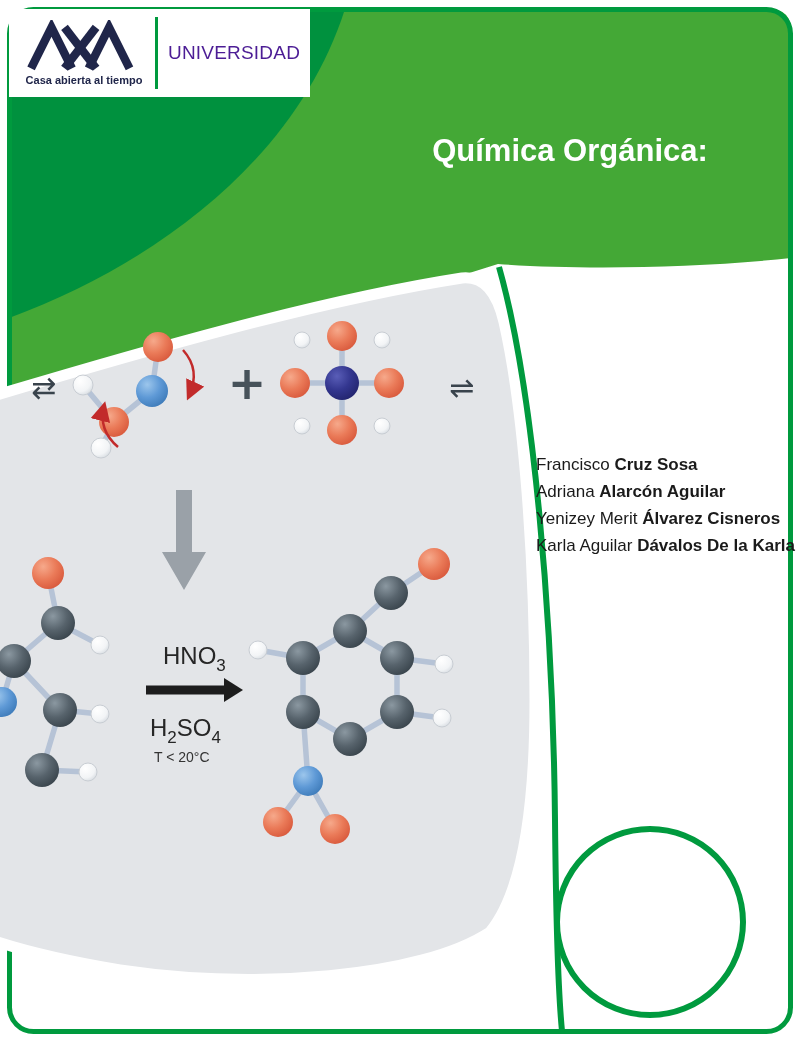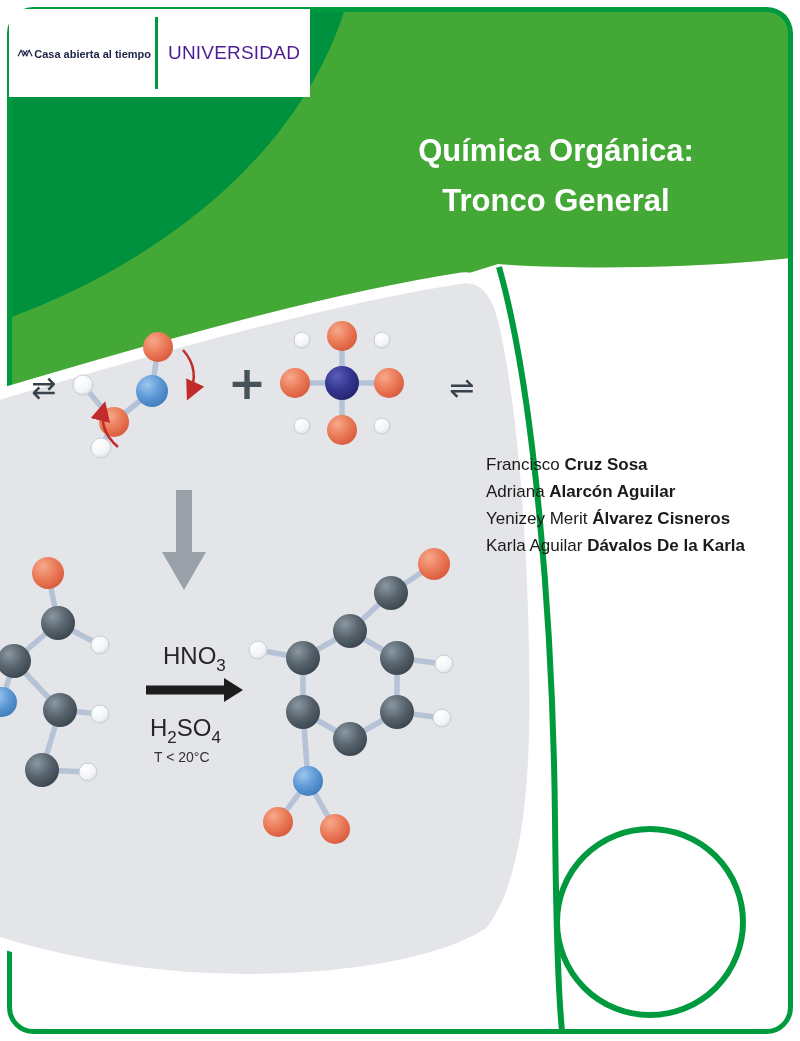--- a/index.html
+++ b/index.html
@@ -3,31 +3,31 @@
 <meta charset="utf-8">
 <style>
   html,body{margin:0;padding:0;background:#ffffff;}
   .page{position:relative;width:800px;height:1041px;background:#ffffff;overflow:hidden;
         font-family:"Liberation Sans",sans-serif;}
   #bg{position:absolute;left:0;top:0;width:800px;height:1041px;}
 
   
   .logo-box{position:absolute;left:9px;top:9px;width:301px;height:88px;background:#ffffff;
             display:flex;align-items:center;padding:5px 8px;box-sizing:border-box;}
-  .logo-mark-wrap{width:134px;display:flex;flex-direction:row;align-items:center;}
+  .logo-mark-wrap{width:134px;display:flex;flex-direction:column;align-items:center;}
   .logo-divider{width:3px;height:72px;background:#009a3e;margin:0 10px 0 4px;}
   .logo-text{color:#4c1d95;font-weight:normal;font-size:19px;line-height:22px;letter-spacing:.2px;}
   .tagline{font-size:11px;font-weight:bold;color:#20264a;margin-top:2px;white-space:nowrap;}
 
   
-  .title{position:absolute;left:330px;top:126px;width:452px;text-align:center;color:#ffffff;
+  .title{position:absolute;left:344px;top:126px;width:452px;text-align:center;color:#ffffff;
          font-size:31px;font-weight:bold;line-height:50px;}
 
   
-  .authors{position:absolute;left:486px;top:451px;font-size:17px;line-height:27px;color:#1a1a1a;}
+  .authors{position:absolute;left:536px;top:451px;font-size:17px;line-height:27px;color:#1a1a1a;}
   .authors .family{font-weight:bold;}
 
   
   .plus{font-family:"DejaVu Sans",sans-serif;font-weight:bold;font-size:46px;fill:#47525a;}
   .equi{font-family:"DejaVu Sans",sans-serif;font-size:30px;fill:#39434c;}
   .formula{font-family:"Liberation Sans",sans-serif;font-size:24px;fill:#262626;}
   .formula .sub{font-size:17px;}
   .condition{font-family:"Liberation Sans",sans-serif;font-size:14px;fill:#333333;}
 </style>
 </head>
@@ -191,21 +191,20 @@
       <div class="tagline">Casa abierta al tiempo</div>
     </div>
     <div class="logo-divider"></div>
     <div class="logo-text">
       <div>UNIVERSIDAD</div>
     </div>
   </div>
 
   <div class="title">
     <div>Química Orgánica:</div>
-    <div>Tronco General</div>
   </div>
 
   <div class="authors" id="authors">
       <div><span>Francisco </span><span class="family">Cruz Sosa</span></div>
       <div><span>Adriana </span><span class="family">Alarcón Aguilar</span></div>
       <div><span>Yenizey Merit </span><span class="family">Álvarez Cisneros</span></div>
       <div><span>Karla Aguilar </span><span class="family">Dávalos De la Karla</span></div>
     </div>
 
 </div>

